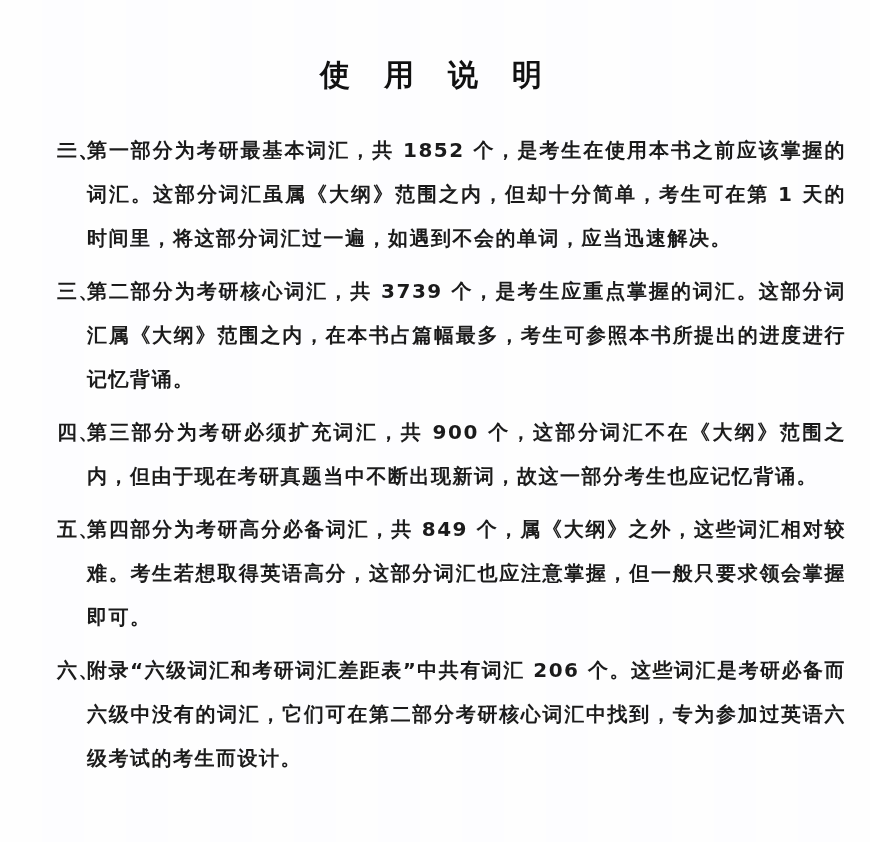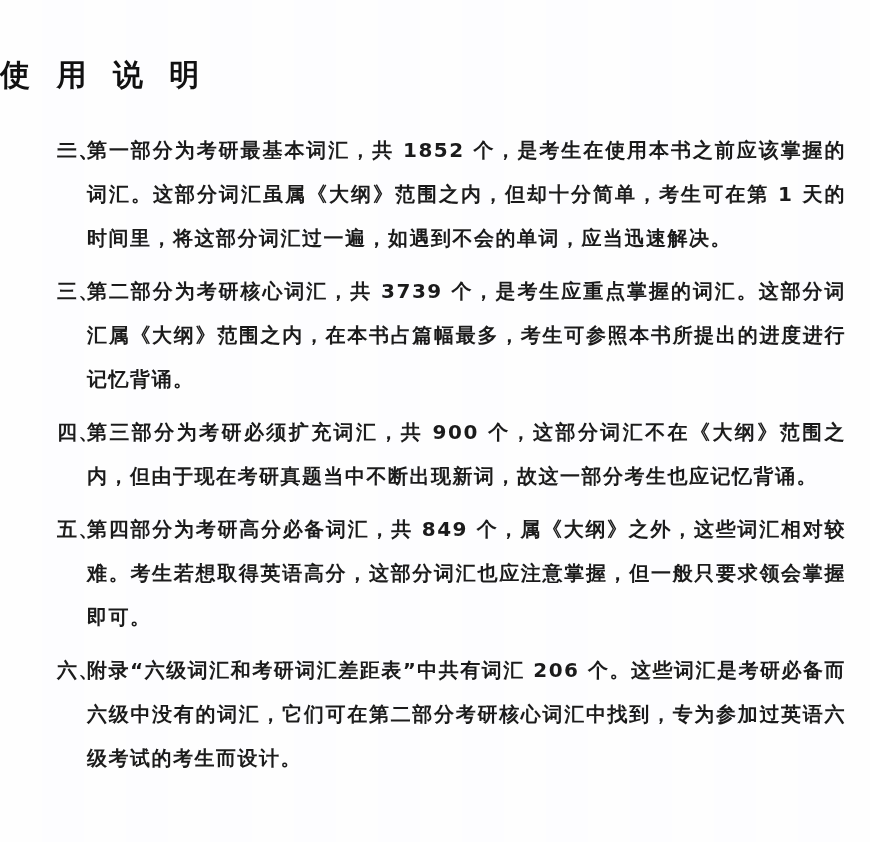--- a/index.html
+++ b/index.html
@@ -16,24 +16,26 @@
     width: 870px;
     height: 842px;
     box-sizing: border-box;
     
     background: repeating-linear-gradient(90deg, #fefefe 0 42px, #fdfdff 42px 84px);
     font-family: "DejaVu Sans", sans-serif;
     color: #1b1b1b;
   }
   .title {
     padding-top: 55px;
+    text-align: center;
     font-size: 30px;
     font-weight: bold;
     letter-spacing: 8px;
     color: #111;
+    font-family: Liberation Mono, monospace;
   }
   .content {
     margin: 32px 24px 0 57px;
   }
   .para {
     position: relative;
     padding-left: 30px;
     font-size: 20px;
     font-weight: bold;
     line-height: 44px;

